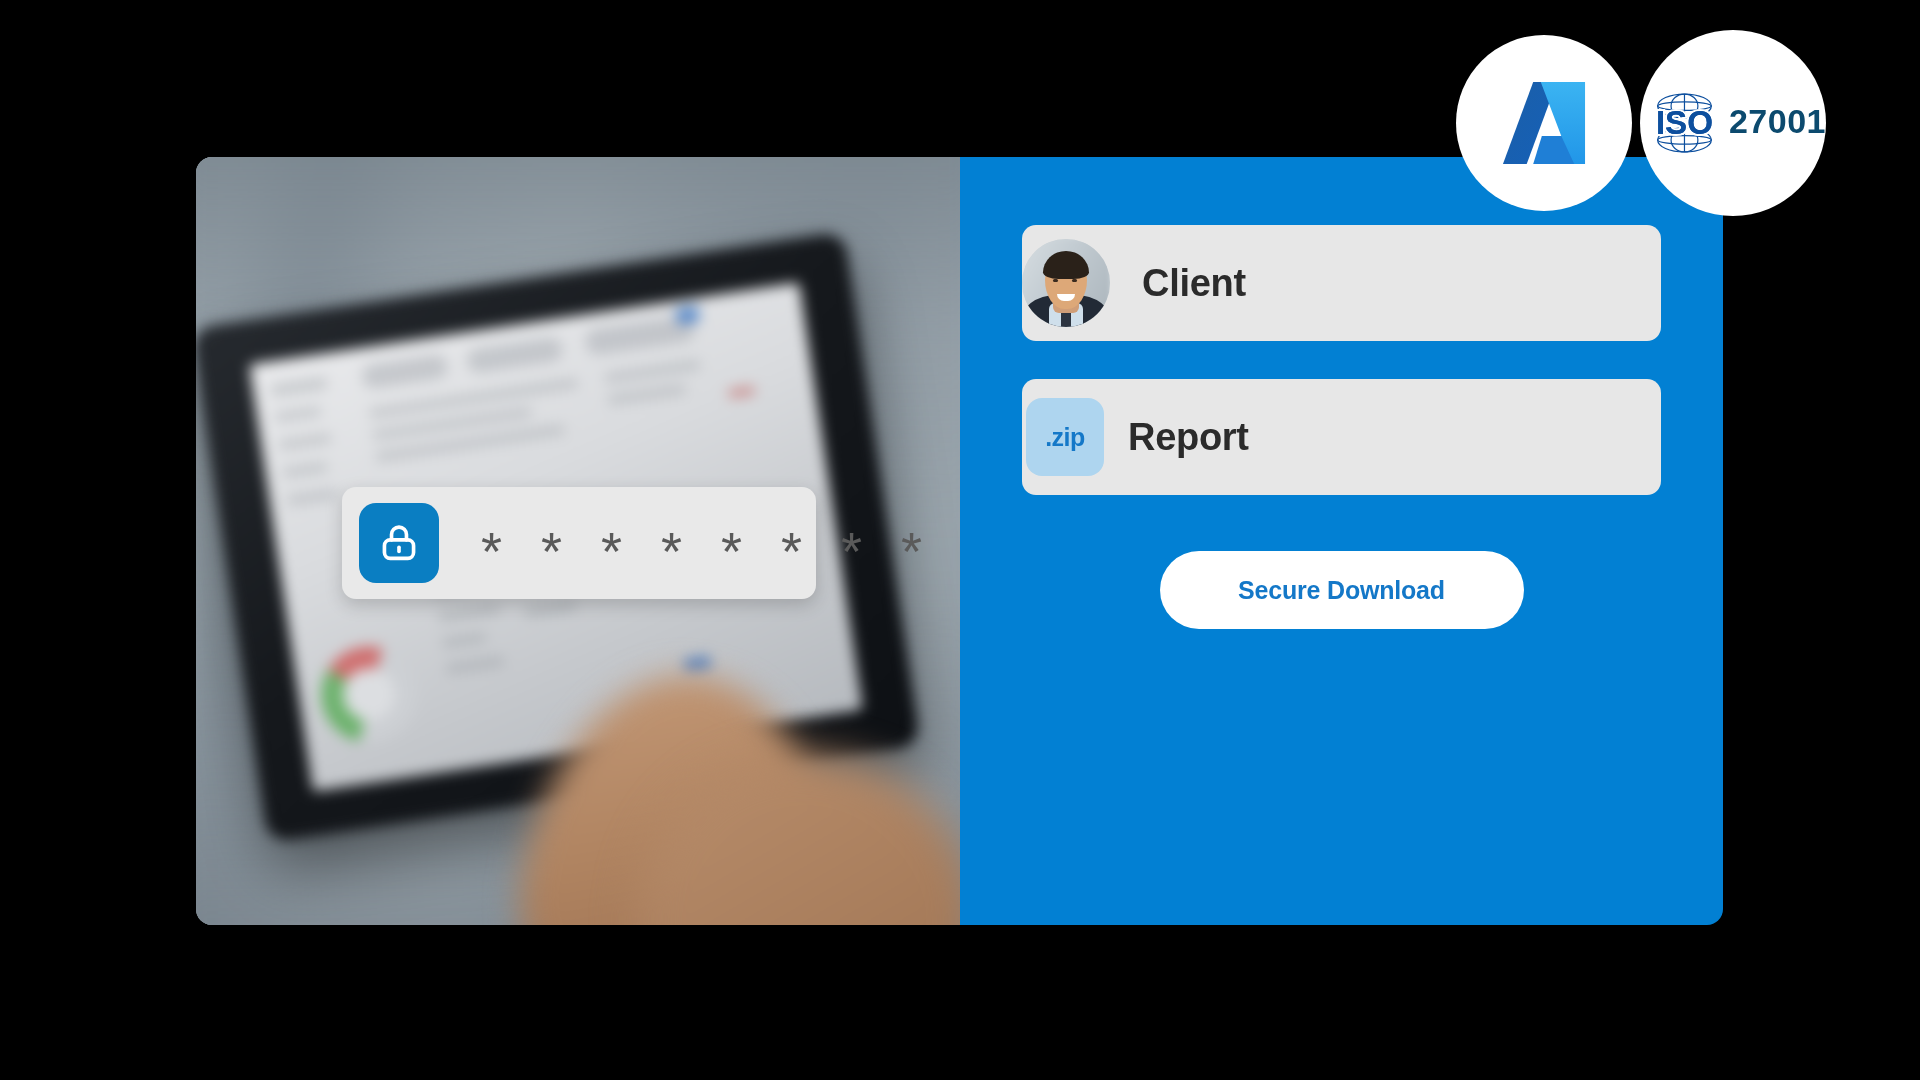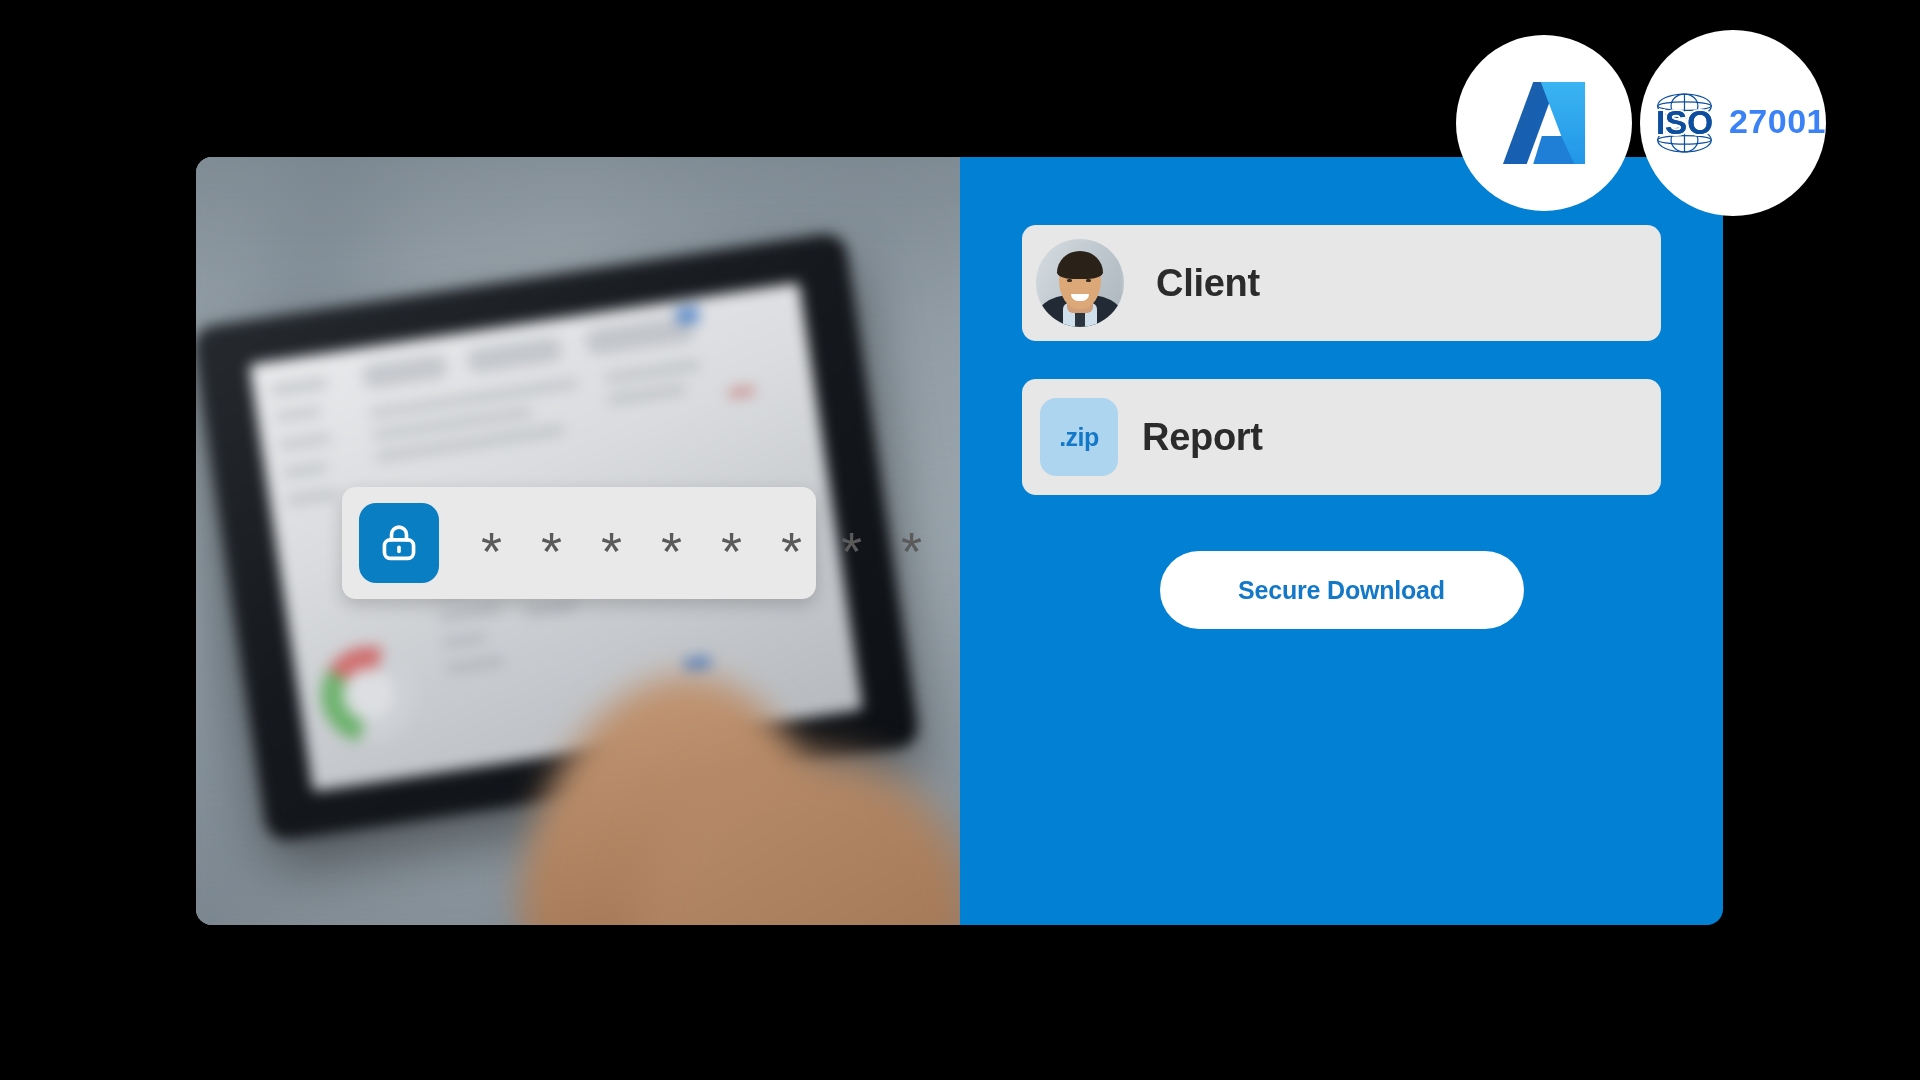--- a/index.html
+++ b/index.html
@@ -202,21 +202,20 @@
     padding: 68px 62px 0 62px;
   }
 
   .file-card {
     position: relative;
     height: 116px;
     background: #e7e7e7;
     border-radius: 14px;
     display: flex;
     align-items: center;
-    padding-left: 14px;
     margin-bottom: 38px;
   }
 
   .avatar {
     width: 88px;
     height: 88px;
     border-radius: 50%;
     flex: 0 0 auto;
     overflow: hidden;
     position: relative;
@@ -356,21 +355,21 @@
   .badge-iso {
     left: 1640px;
     top: 30px;
     width: 186px;
     height: 186px;
     z-index: 3;
   }
   .iso-num {
     font-size: 34px;
     font-weight: 700;
-    color: #3b82f6;
+    color: #0c4a6e;
     margin-top: -4px;
     letter-spacing: 0.5px;
   }
 </style>
 </head>
 <body>
 
 <div class="stage">
 
   <div class="hero">

